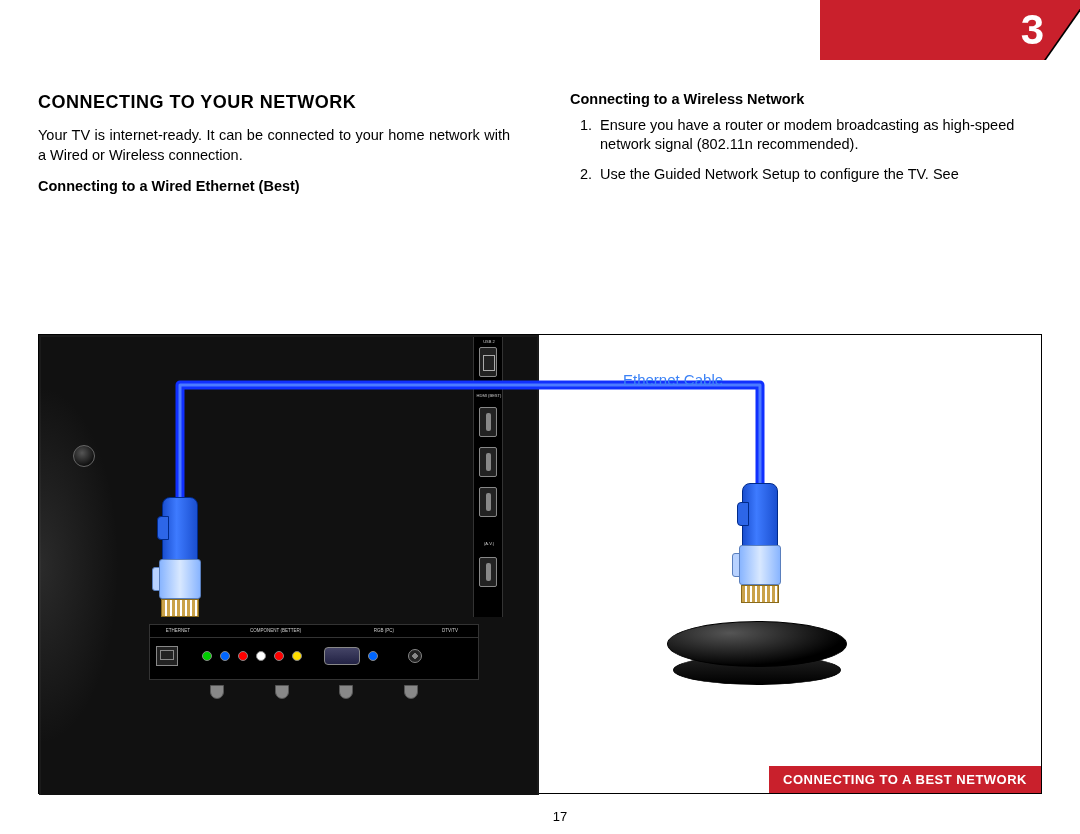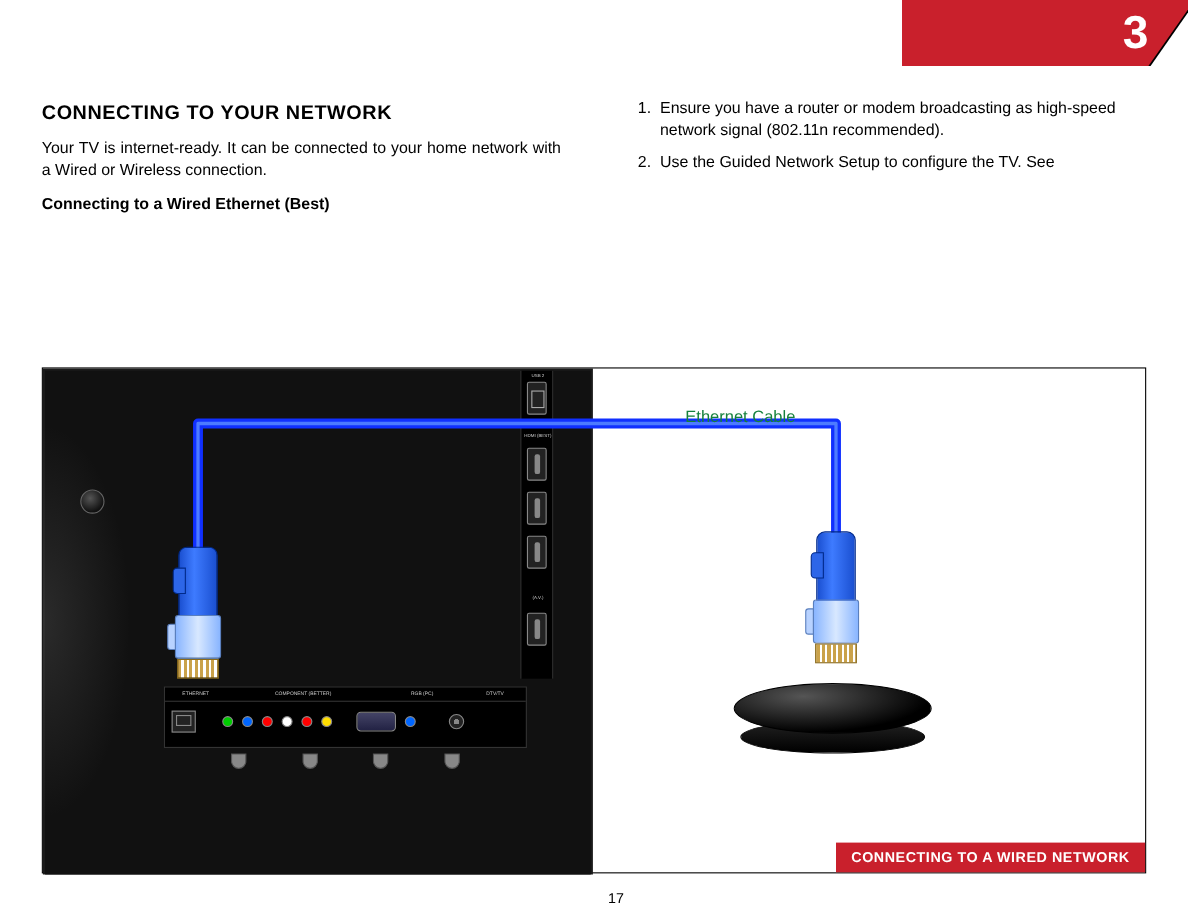--- a/index.html
+++ b/index.html
@@ -279,40 +279,41 @@
     position: absolute;
     left: 6px; top: 34px; width: 168px; height: 30px;
     background: linear-gradient(#222,#000);
     border-radius: 84px / 15px;
     border: 1px solid #000;
   }
   
   .d-label {
     position: absolute;
     font-size: 15px;
-    color: #15803d;
+    color: #3b82f6;
   }
   .d-label.eth { left: 584px; top: 36px; }
   .d-label.router { left: 670px; top: 368px; }
 </style>
 </head>
 <body>
 
 <div class="chapter-tab">
   <div class="red"></div>
   <div class="num">3</div>
 </div>
 
 <div class="content">
   <div class="col">
     <h1 class="section">CONNECTING TO YOUR NETWORK</h1>
     <p class="intro">Your TV is internet-ready. It can be connected to your home network with a Wired or Wireless connection.</p>
     <p class="subhead">Connecting to a Wired Ethernet (Best)</p>
   </div>
   <div class="col">
+    <p class="subhead">Connecting to a Wireless Network</p>
     <ol>
       <li>Ensure you have a router or modem broadcasting as high-speed network signal (802.11n recommended).</li>
       <li>Use the Guided Network Setup to configure the TV. See</li>
     </ol>
   </div>
 </div>
 
 <div class="diagram-box">
 
   <div class="tv">
@@ -380,16 +381,16 @@
     <div class="pins"></div>
   </div>
 
   <div class="router">
     <div class="base"></div>
     <div class="top"></div>
   </div>
 
   <div class="d-label eth">Ethernet Cable</div>
 
-  <div class="diagram-caption">CONNECTING TO A WIRED NETWORK</div>
+  <div class="diagram-caption">CONNECTING TO A BEST NETWORK</div>
 </div>
 
 <div class="page-num">17</div>
 
 </body></html>

